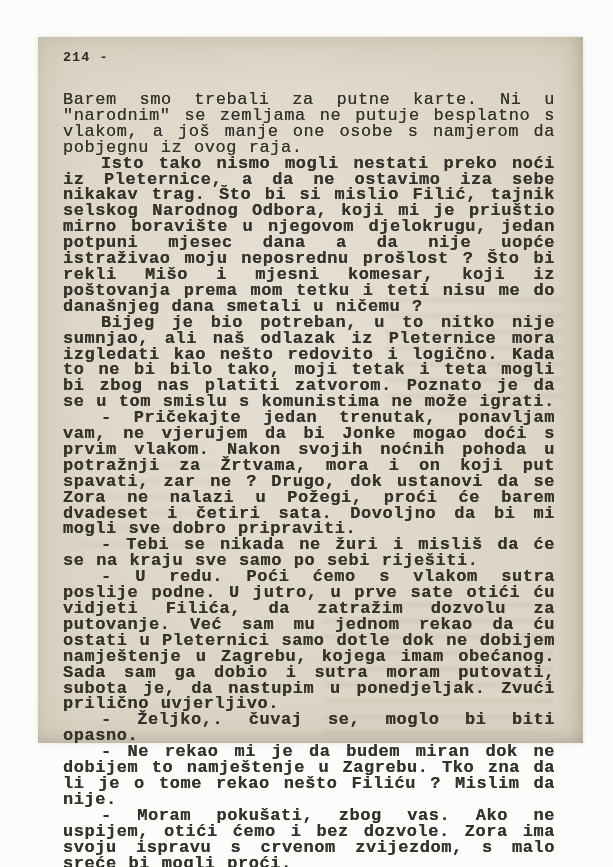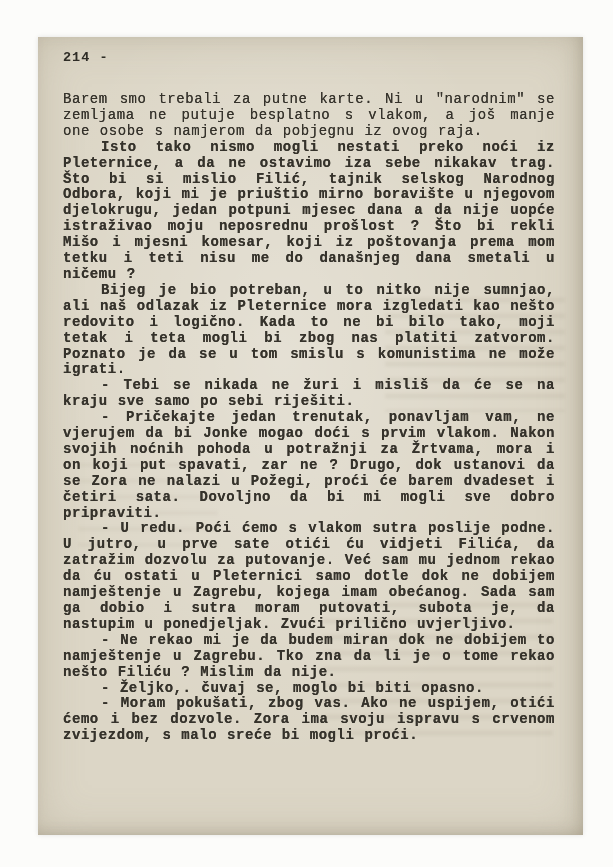--- a/index.html
+++ b/index.html
@@ -13,21 +13,21 @@
     height: 867px;
     background: var(--scanbg);
     overflow: hidden;
     font-family: "Liberation Mono", "DejaVu Sans Mono", monospace;
   }
   .scan-page {
     position: absolute;
     left: 38px;
     top: 37px;
     width: 545px;
-    height: 798px;
+    height: 706px;
     background:
       radial-gradient(ellipse at 45% 40%, rgba(255,255,255,0.25), rgba(0,0,0,0) 60%),
       var(--paper);
     box-shadow:
       0 0 5px rgba(0,0,0,0.10),
       inset 0 0 45px rgba(148,138,112,0.28),
       inset -10px 0 22px -12px rgba(120,110,88,0.45),
       inset 0 -8px 18px -10px rgba(120,110,88,0.35);
     color: var(--ink);
   }
@@ -40,21 +40,21 @@
     font-weight: bold;
     color: #2f2d27;
   }
   .page-body {
     position: absolute;
     left: 25px;
     right: 28px;
     top: 55px;
   }
   .para {
-    font-size: 14px;
+    font-size: 17px;
     line-height: 15.9px;
     letter-spacing: 0.55px;
     word-spacing: 1px;
     text-align: justify;
     color: var(--ink);
     text-shadow: 0 0 0.5px rgba(53,50,43,0.85);
   }
   .para.indent { text-indent: 38px; font-weight: bold; }
   
   .smudge {
@@ -83,20 +83,20 @@
   <div class="smudge smudge-a"></div>
   <div class="smudge smudge-b"></div>
   <div class="smudge smudge-c"></div>
 
   <div class="page-number">214 -</div>
 
   <div class="page-body">
       <p class="para">Barem smo trebali za putne karte. Ni u "narodnim" se zemljama ne putuje besplatno s vlakom, a još manje one osobe s namjerom da pobjegnu iz ovog raja.</p>
       <p class="para indent">Isto tako nismo mogli nestati preko noći iz Pleternice, a da ne ostavimo iza sebe nikakav trag. Što bi si mislio Filić, tajnik selskog Narodnog Odbora, koji mi je priuštio mirno boravište u njegovom djelokrugu, jedan potpuni mjesec dana a da nije uopće istraživao moju neposrednu prošlost ? Što bi rekli Mišo i mjesni komesar, koji iz poštovanja prema mom tetku i teti nisu me do današnjeg dana smetali u ničemu ?</p>
       <p class="para indent">Bijeg je bio potreban, u to nitko nije sumnjao, ali naš odlazak iz Pleternice mora izgledati kao nešto redovito i logično. Kada to ne bi bilo tako, moji tetak i teta mogli bi zbog nas platiti zatvorom. Poznato je da se u tom smislu s komunistima ne može igrati.</p>
+      <p class="para indent">- Pričekajte jedan trenutak, ponavljam vam, ne vjerujem da bi Jonke mogao doći s prvim vlakom. Nakon svojih noćnih pohoda u potražnji za Žrtvama, mora i on koji put spavati, zar ne ? Drugo, dok ustanovi da se Zora ne nalazi u Požegi, proći će barem dvadeset i četiri sata. Dovoljno da bi mi mogli sve dobro pripraviti.</p>
       <p class="para indent">- Tebi se nikada ne žuri i misliš da će se na kraju sve samo po sebi riješiti.</p>
-      <p class="para indent">- Pričekajte jedan trenutak, ponavljam vam, ne vjerujem da bi Jonke mogao doći s prvim vlakom. Nakon svojih noćnih pohoda u potražnji za Žrtvama, mora i on koji put spavati, zar ne ? Drugo, dok ustanovi da se Zora ne nalazi u Požegi, proći će barem dvadeset i četiri sata. Dovoljno da bi mi mogli sve dobro pripraviti.</p>
       <p class="para indent">- U redu. Poći ćemo s vlakom sutra poslije podne. U jutro, u prve sate otići ću vidjeti Filića, da zatražim dozvolu za putovanje. Već sam mu jednom rekao da ću ostati u Pleternici samo dotle dok ne dobijem namještenje u Zagrebu, kojega imam obećanog. Sada sam ga dobio i sutra moram putovati, subota je, da nastupim u ponedjeljak. Zvući prilično uvjerljivo.</p>
+      <p class="para indent">- Željko,. čuvaj se, moglo bi biti opasno.</p>
       <p class="para indent">- Ne rekao mi je da budem miran dok ne dobijem to namještenje u Zagrebu. Tko zna da li je o tome rekao nešto Filiću ? Mislim da nije.</p>
-      <p class="para indent">- Željko,. čuvaj se, moglo bi biti opasno.</p>
       <p class="para indent">- Moram pokušati, zbog vas. Ako ne uspijem, otići ćemo i bez dozvole. Zora ima svoju ispravu s crvenom zvijezdom, s malo sreće bi mogli proći.</p>
     </div>
 </div>
 
 </body></html>

